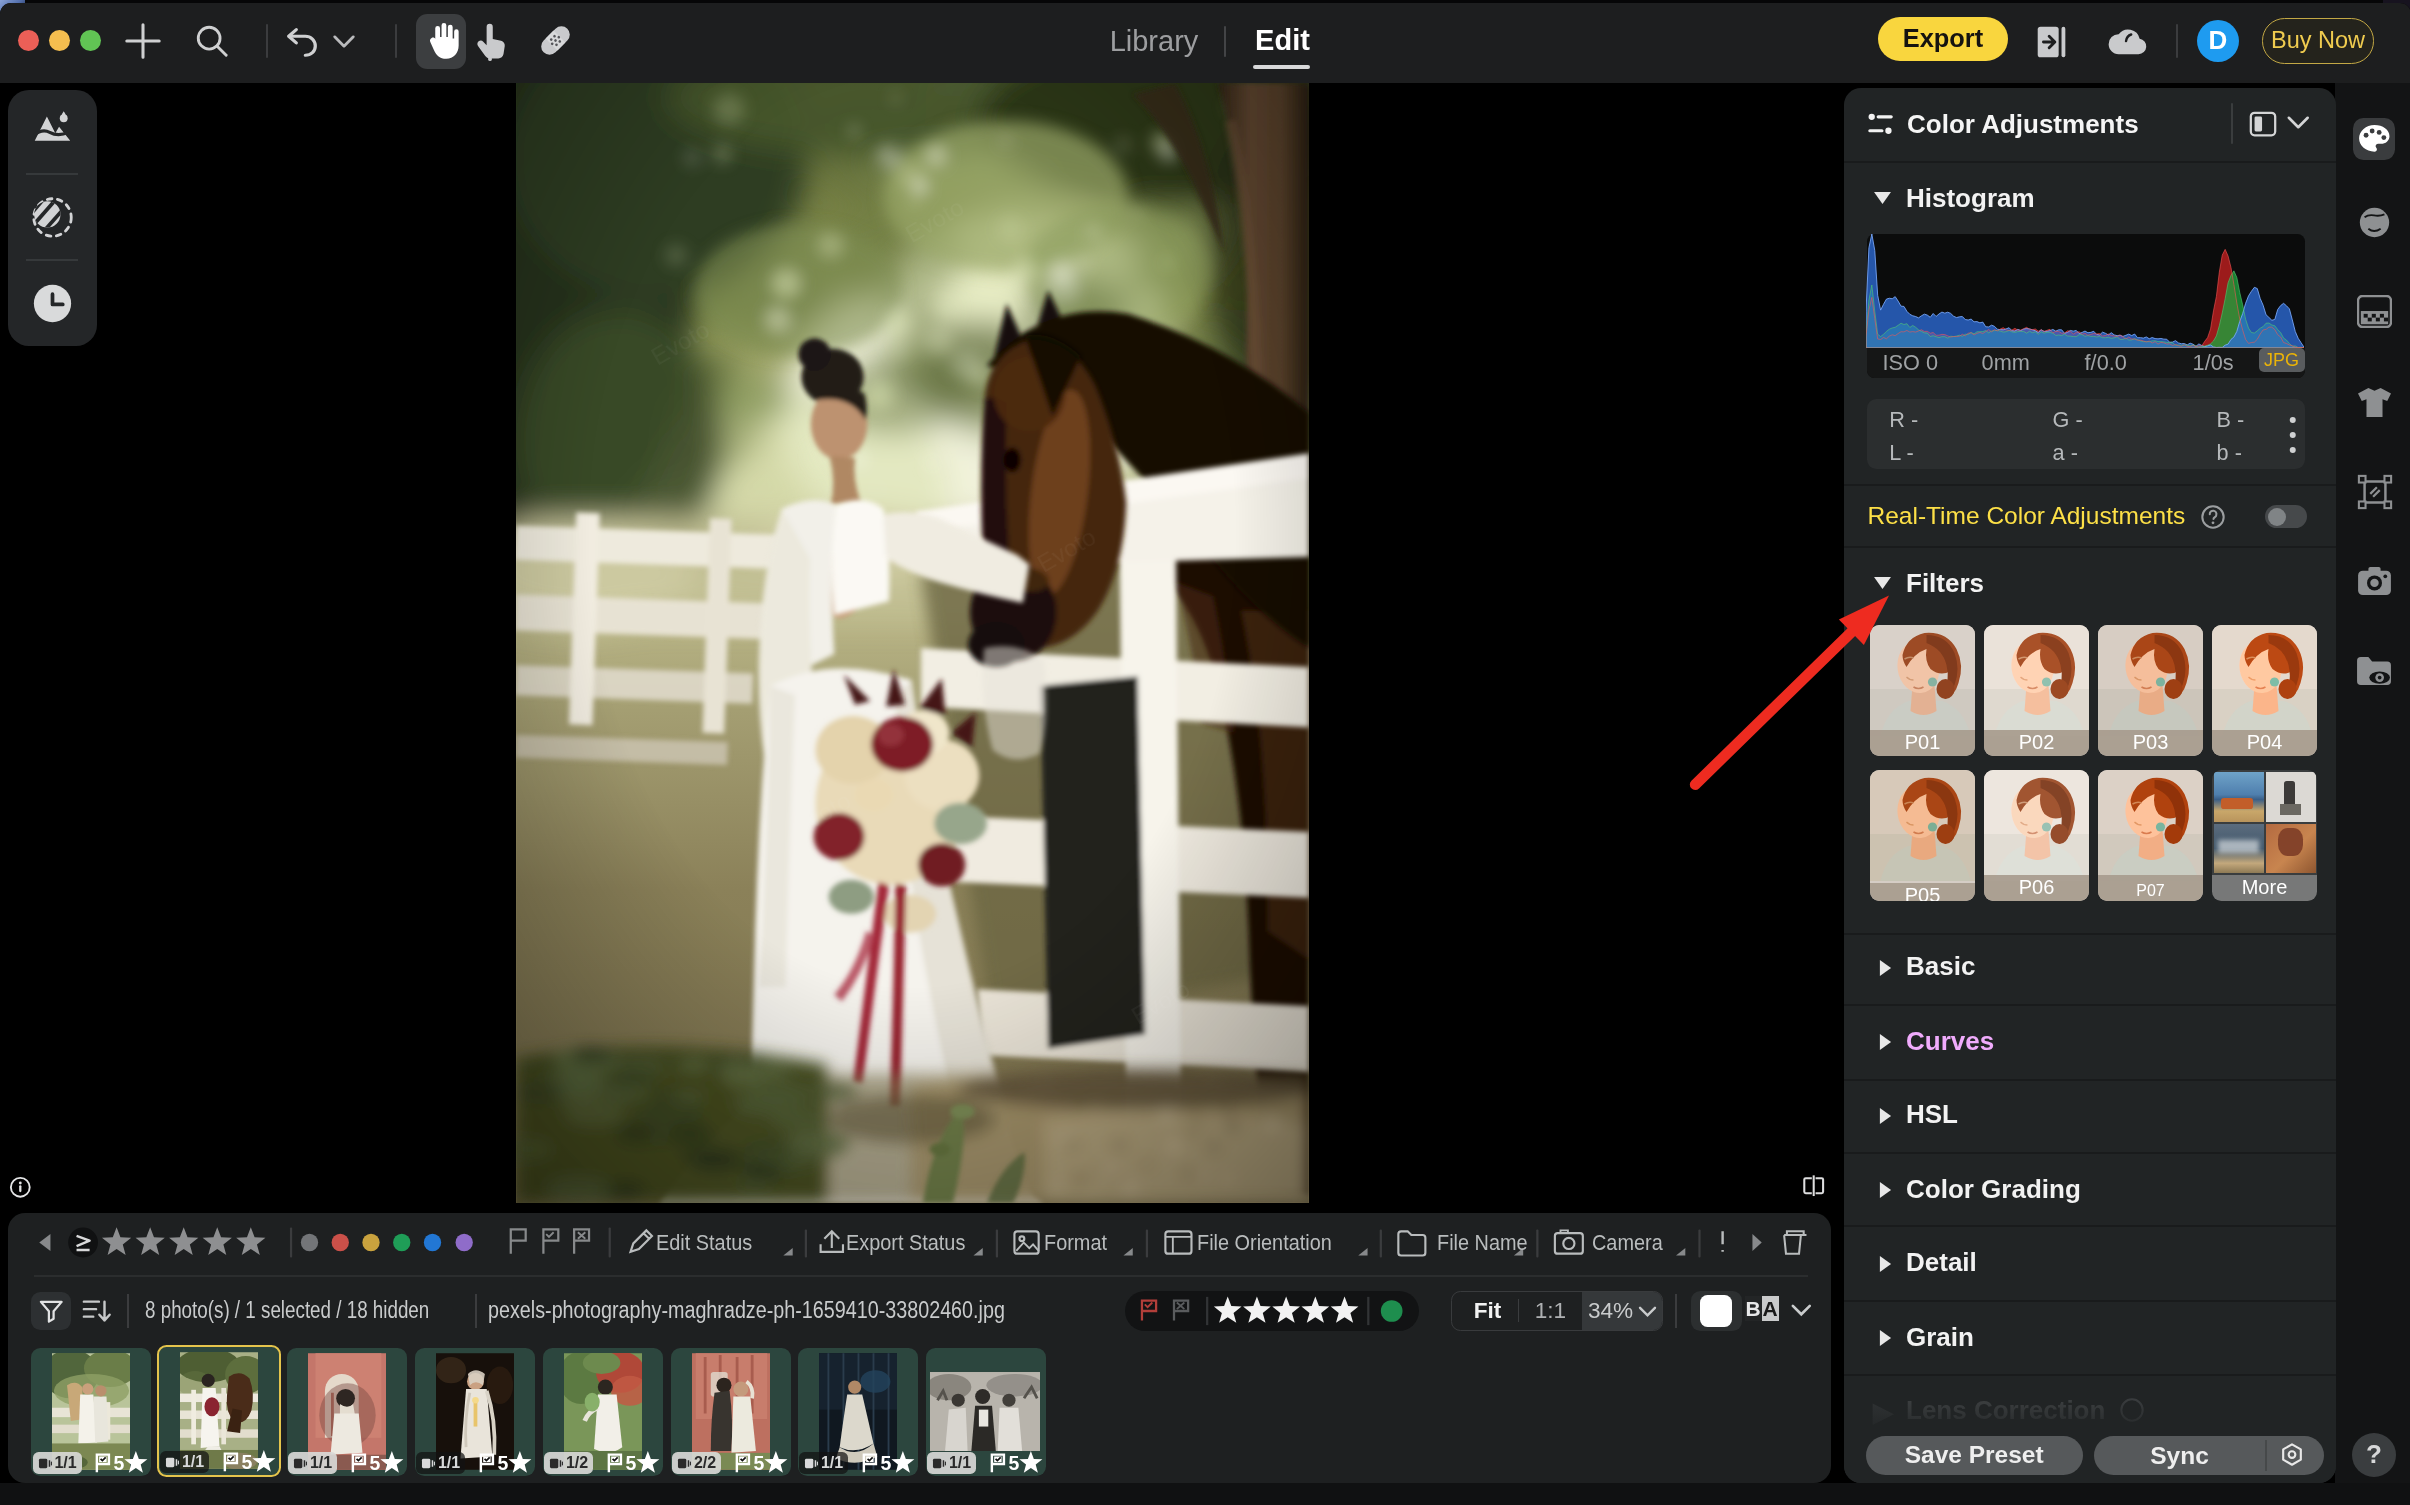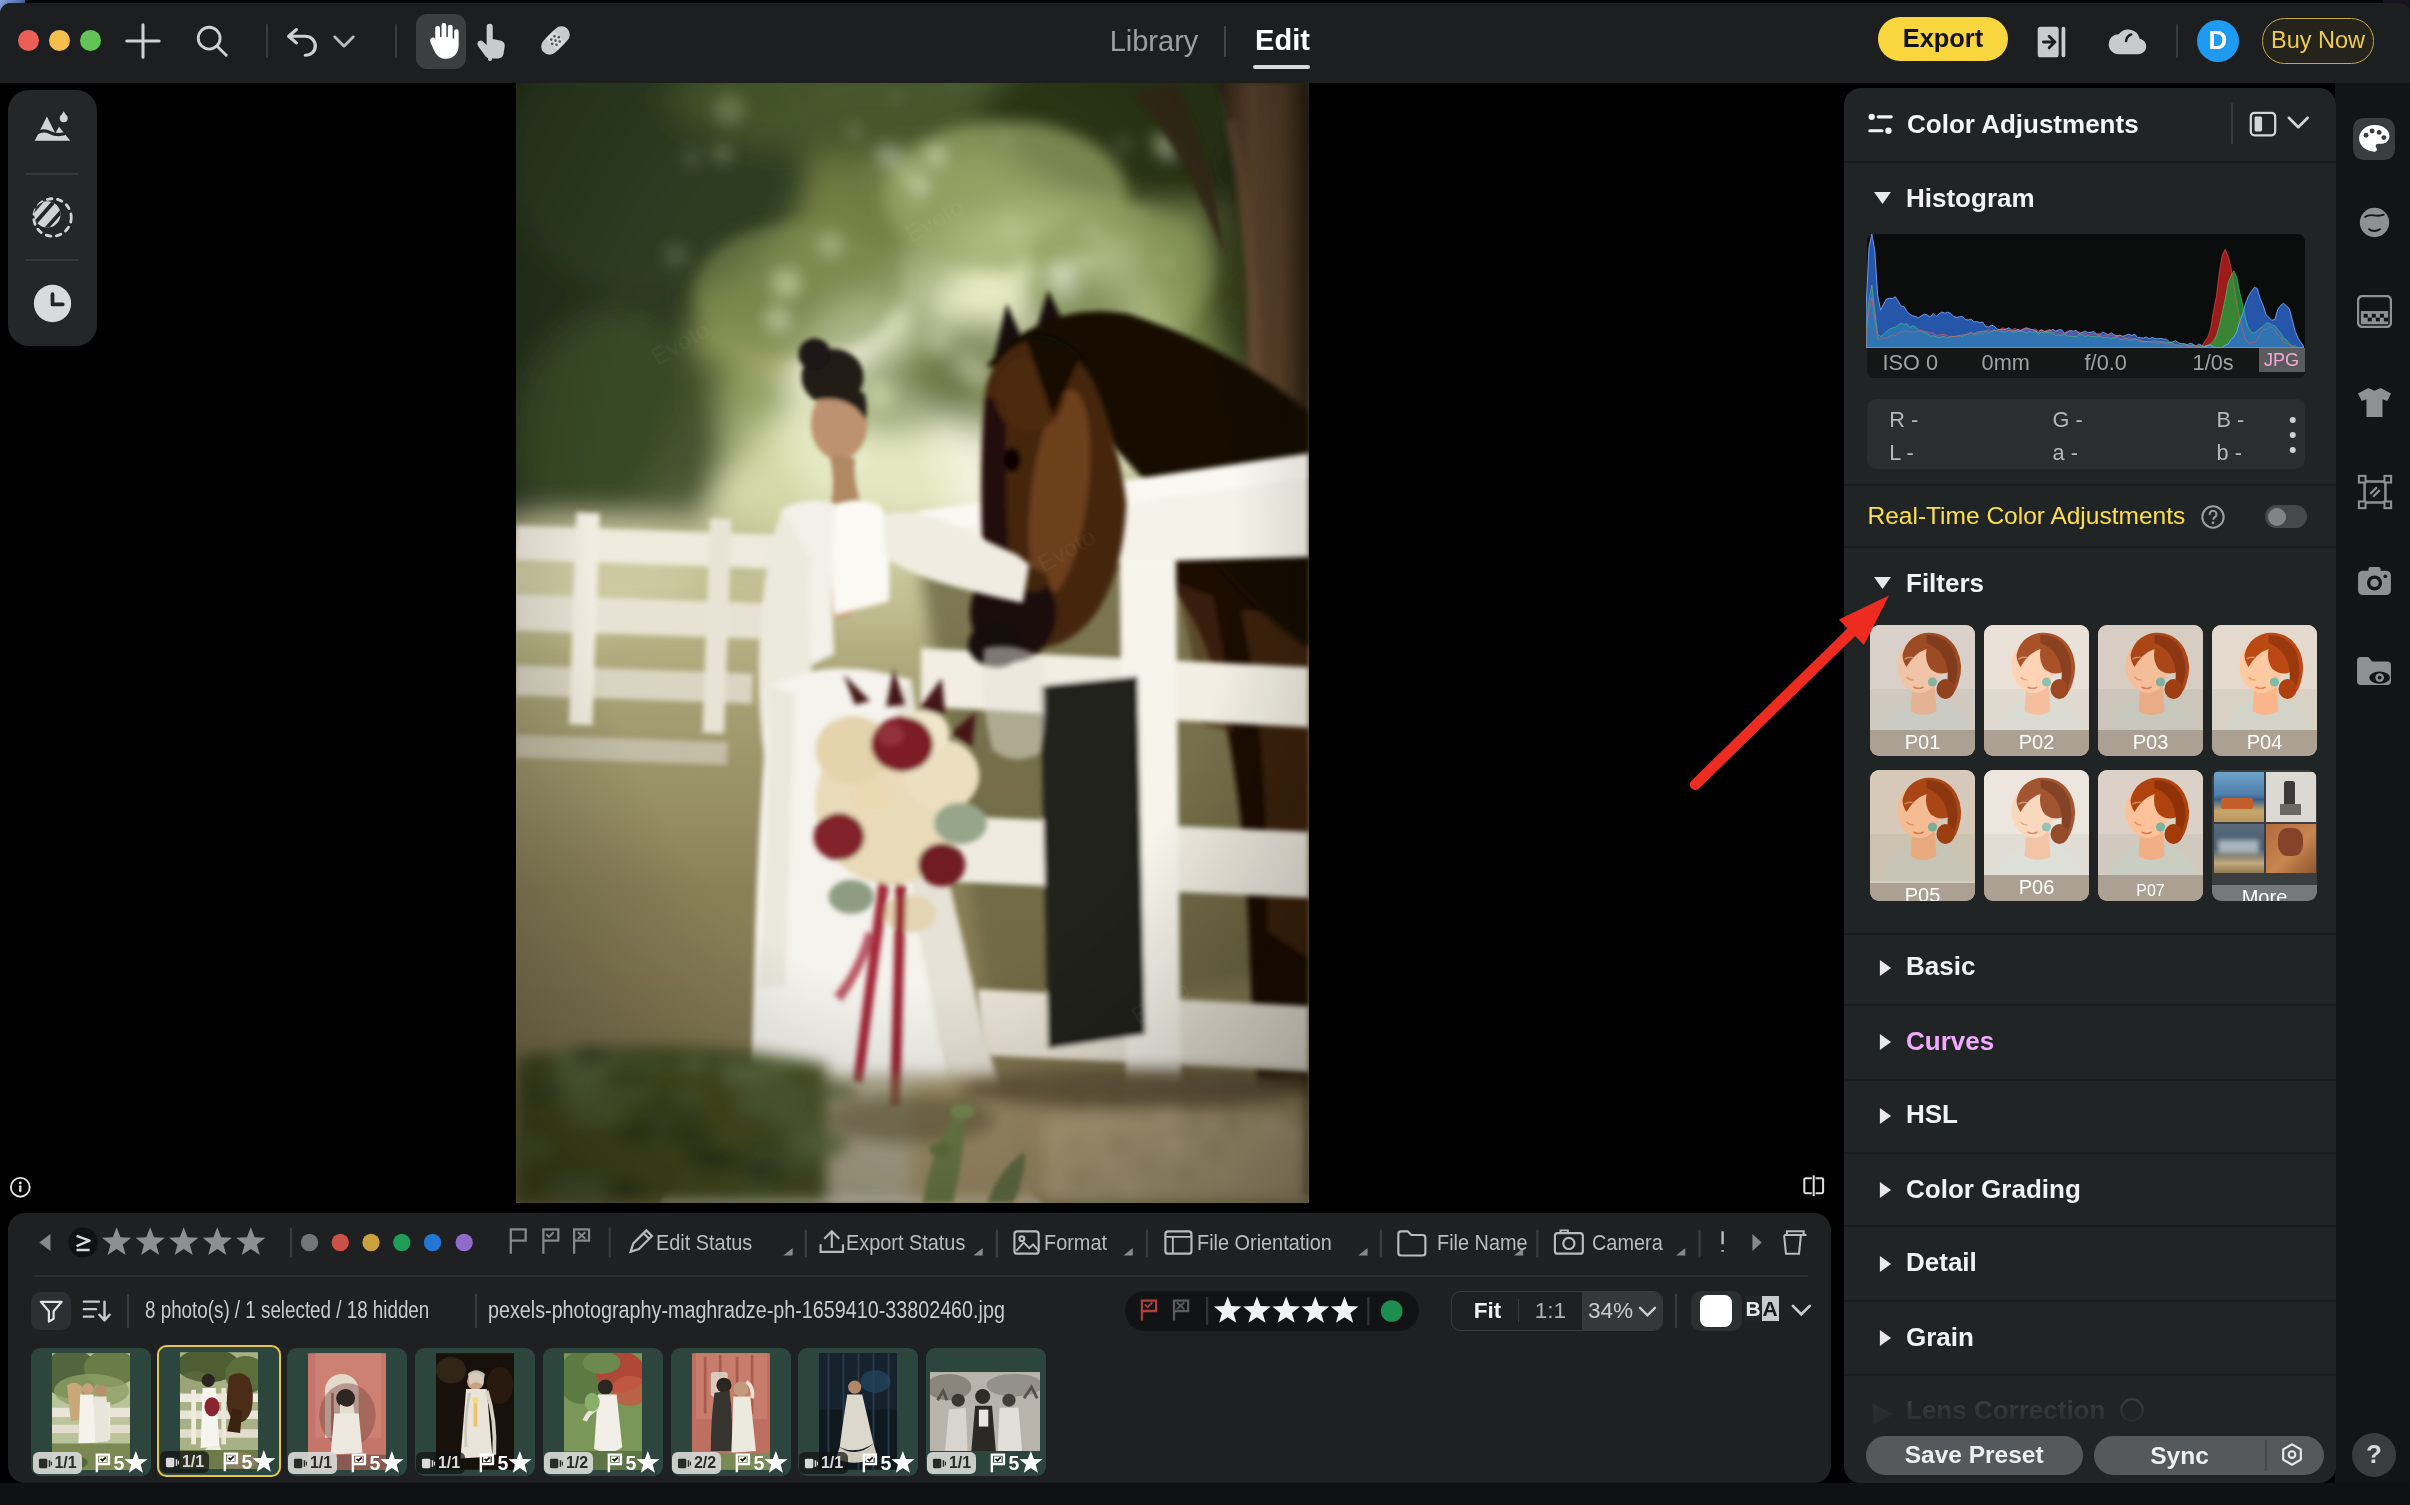--- a/index.html
+++ b/index.html
@@ -583,21 +583,21 @@
       </svg>
   <div class="abs" style="left:62px;top:95px;font-size:26px;font-weight:bold;color:#f2f2f2;">Histogram</div>
   <div class="abs" style="left:22.6px;top:146px;width:438px;height:144px;border-radius:7.5px;background:#0b0c0c;overflow:hidden;">
    <div class="abs" style="left:0;top:114px;width:438px;height:30px;background:#151616;"></div>
  </div>
   <div class="abs" style="left:22.6px;top:260px;width:438px;height:30px;color:#9fa2a4;font-size:21.7px;white-space:nowrap;">
     <span class="abs" style="left:16px;top:1.9px;">ISO 0</span>
     <span class="abs" style="left:115px;top:1.9px;">0mm</span>
     <span class="abs" style="left:218px;top:1.9px;">f/0.0</span>
     <span class="abs" style="left:326px;top:1.9px;">1/0s</span>
-    <span class="abs flex" style="left:392px;top:0px;width:46px;height:24.5px;border-radius:0;background:#595c5e;color:#f9a8d4;font-size:18px;justify-content:center;">JPG</span>
+    <span class="abs flex" style="left:392px;top:0px;width:46px;height:24.5px;border-radius:5px;background:#595c5e;color:#eab308;font-size:18px;justify-content:center;">JPG</span>
   </div>
   <div class="abs" style="left:22.6px;top:311px;width:438px;height:70px;border-radius:9.4px;background:#2b2e2f;color:#b6b9bb;font-size:21.7px;">
     <span class="abs" style="left:22.6px;top:8.5px;">R -</span>
         <span class="abs" style="left:186px;top:8.5px;">G -</span>
         <span class="abs" style="left:350px;top:8.5px;">B -</span>
     <span class="abs" style="left:22.6px;top:41px;">L -</span>
         <span class="abs" style="left:186px;top:41px;">a -</span>
         <span class="abs" style="left:350px;top:41px;">b -</span>
     <svg class="abs" style="left:422px;top:16px;" width="7.5" height="40" viewBox="0 0 8 42">
           <circle cx="4" cy="5" r="3.2" fill="#cfd1d2"></circle>
@@ -702,21 +702,21 @@
 <div class="abs" style="left:368px;top:682px;width:105px;height:131px;border-radius:9.4px;overflow:hidden;background:#3a3d3e;">
   <div class="abs" style="left:1.9px;top:1.9px;width:50px;height:50px;background:linear-gradient(to bottom,#6fa3c8 0%,#4f7fae 45%,#3a5f88 55%,#c9a76a 78%,#b8945c 100%);"></div>
   <div class="abs" style="left:9.4px;top:28px;width:32px;height:11.3px;border-radius:2.8px;background:#c25e2a;"></div>
   <div class="abs" style="left:54px;top:1.9px;width:50px;height:50px;background:#dcd9d4;"></div>
   <div class="abs" style="left:72px;top:11.3px;width:11.3px;height:24.5px;background:#3c3a38;border-radius:2.8px;"></div>
   <div class="abs" style="left:68px;top:34px;width:21px;height:11.3px;background:#6b6861;"></div>
   <div class="abs" style="left:1.9px;top:54px;width:50px;height:49px;background:linear-gradient(to bottom,#5b6c7e 0%,#42586b 50%,#c3a87c 80%,#8e7a55 100%);"></div>
   <div class="abs" style="left:5.6px;top:70px;width:41px;height:13px;background:#fff;opacity:0.55;filter:blur(2.8px);"></div>
   <div class="abs" style="left:54px;top:54px;width:50px;height:49px;background:linear-gradient(135deg,#b46a40 0%,#c8854f 55%,#8e5630 100%);"></div>
   <div class="abs" style="left:66px;top:58px;width:24.5px;height:28px;border-radius:40%;background:#84432a;"></div>
-  <div class="abs flex" style="left:0;top:115px;width:105px;height:26px;background:rgba(125,125,125,0.92);justify-content:center;font-size:20px;color:#fff;">More</div>
+  <div class="abs flex" style="left:0;top:105px;width:105px;height:26px;background:rgba(125,125,125,0.92);justify-content:center;font-size:20px;color:#fff;">More</div>
 </div>
 <div class="abs" style="left:0;top:845px;width:492px;height:1.9px;background:#191b1c;"></div>
 <div class="abs" style="left:0;top:916px;width:492px;height:1.9px;background:#191b1c;"></div>
 <div class="abs" style="left:0;top:991px;width:492px;height:1.9px;background:#191b1c;"></div>
 <div class="abs" style="left:0;top:1064px;width:492px;height:1.9px;background:#191b1c;"></div>
 <div class="abs" style="left:0;top:1137px;width:492px;height:1.9px;background:#191b1c;"></div>
 <div class="abs" style="left:0;top:1212px;width:492px;height:1.9px;background:#191b1c;"></div>
 <div class="abs" style="left:0;top:1286px;width:492px;height:1.9px;background:#191b1c;"></div>
 <svg class="abs" style="left:34px;top:871px;" width="14" height="18" viewBox="0 0 15 19">
         <path d="M2 1l12 8.5L2 18Z" fill="#e8e8e8"></path>

